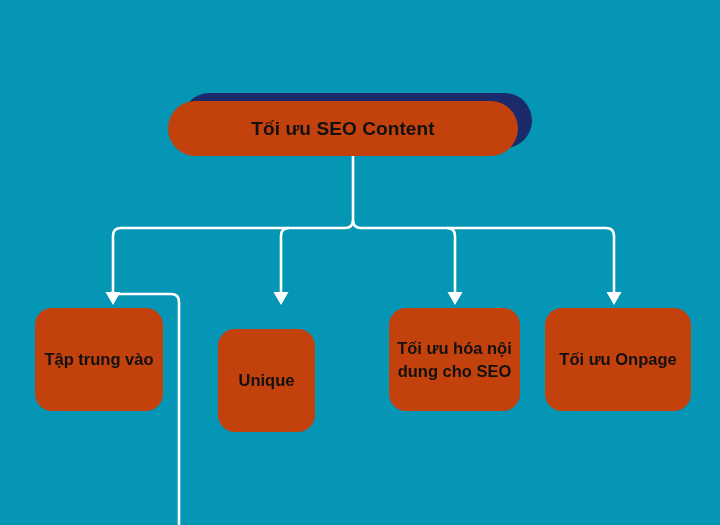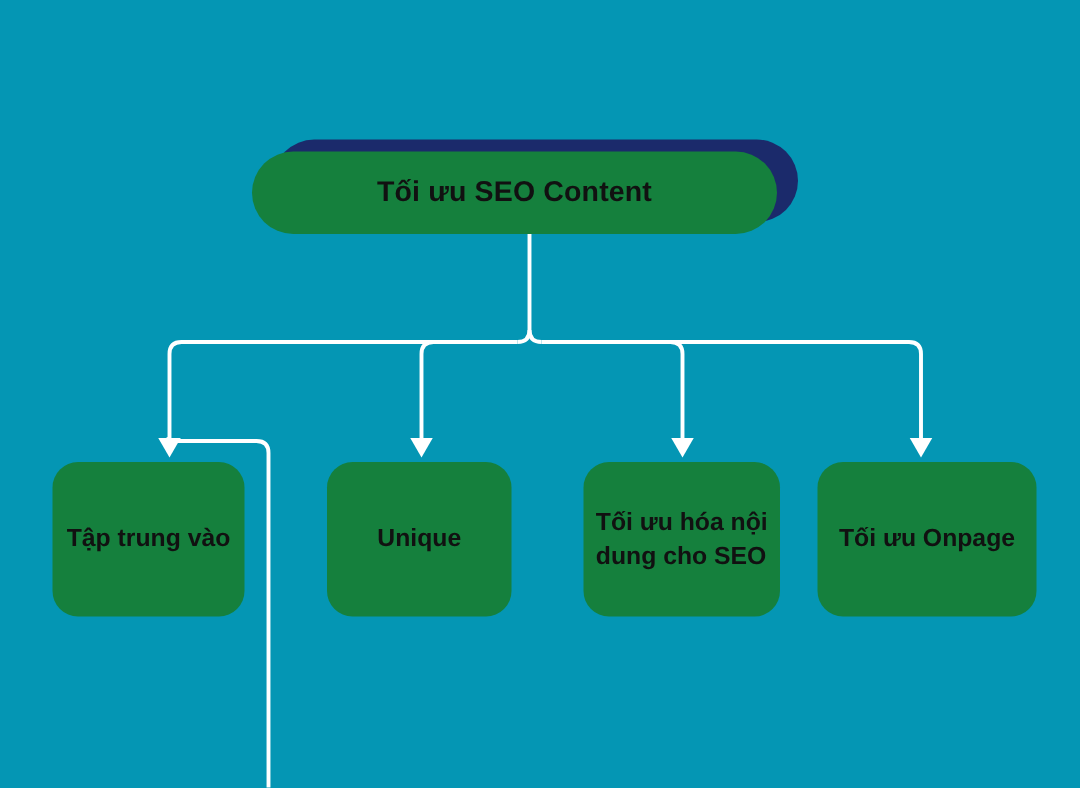--- a/index.html
+++ b/index.html
@@ -30,25 +30,25 @@
     top: 0;
     width: 720px;
     height: 525px;
     z-index: 1;
   }
 
   
   .node {
     position: absolute;
     z-index: 2;
-    background: #15803d;
+    background: #c2410c;
     display: flex;
     align-items: center;
     justify-content: center;
-    text-align: left;
+    text-align: center;
     color: #111111;
     font-weight: bold;
     line-height: 1.34;
   }
 
   .node-root {
     left: 168px;
     top: 101px;
     width: 350px;
     height: 55px;
@@ -71,21 +71,21 @@
 
   .node-child {
     top: 308px;
     height: 103px;
     border-radius: 17px;
     font-size: 16.5px;
     padding: 0 6px;
   }
 
   .child-1 { left: 35px;  width: 128px; }
-  .child-2 { left: 218px; width: 123px; }
+  .child-2 { left: 218px; width: 97px; margin-top: 21px; }
   .child-3 { left: 389px; width: 131px; }
   .child-4 { left: 545px; width: 146px; }
 
   .node-label { display: block; }
 </style>
 </head>
 <body>
 
 <div id="diagram">
 

